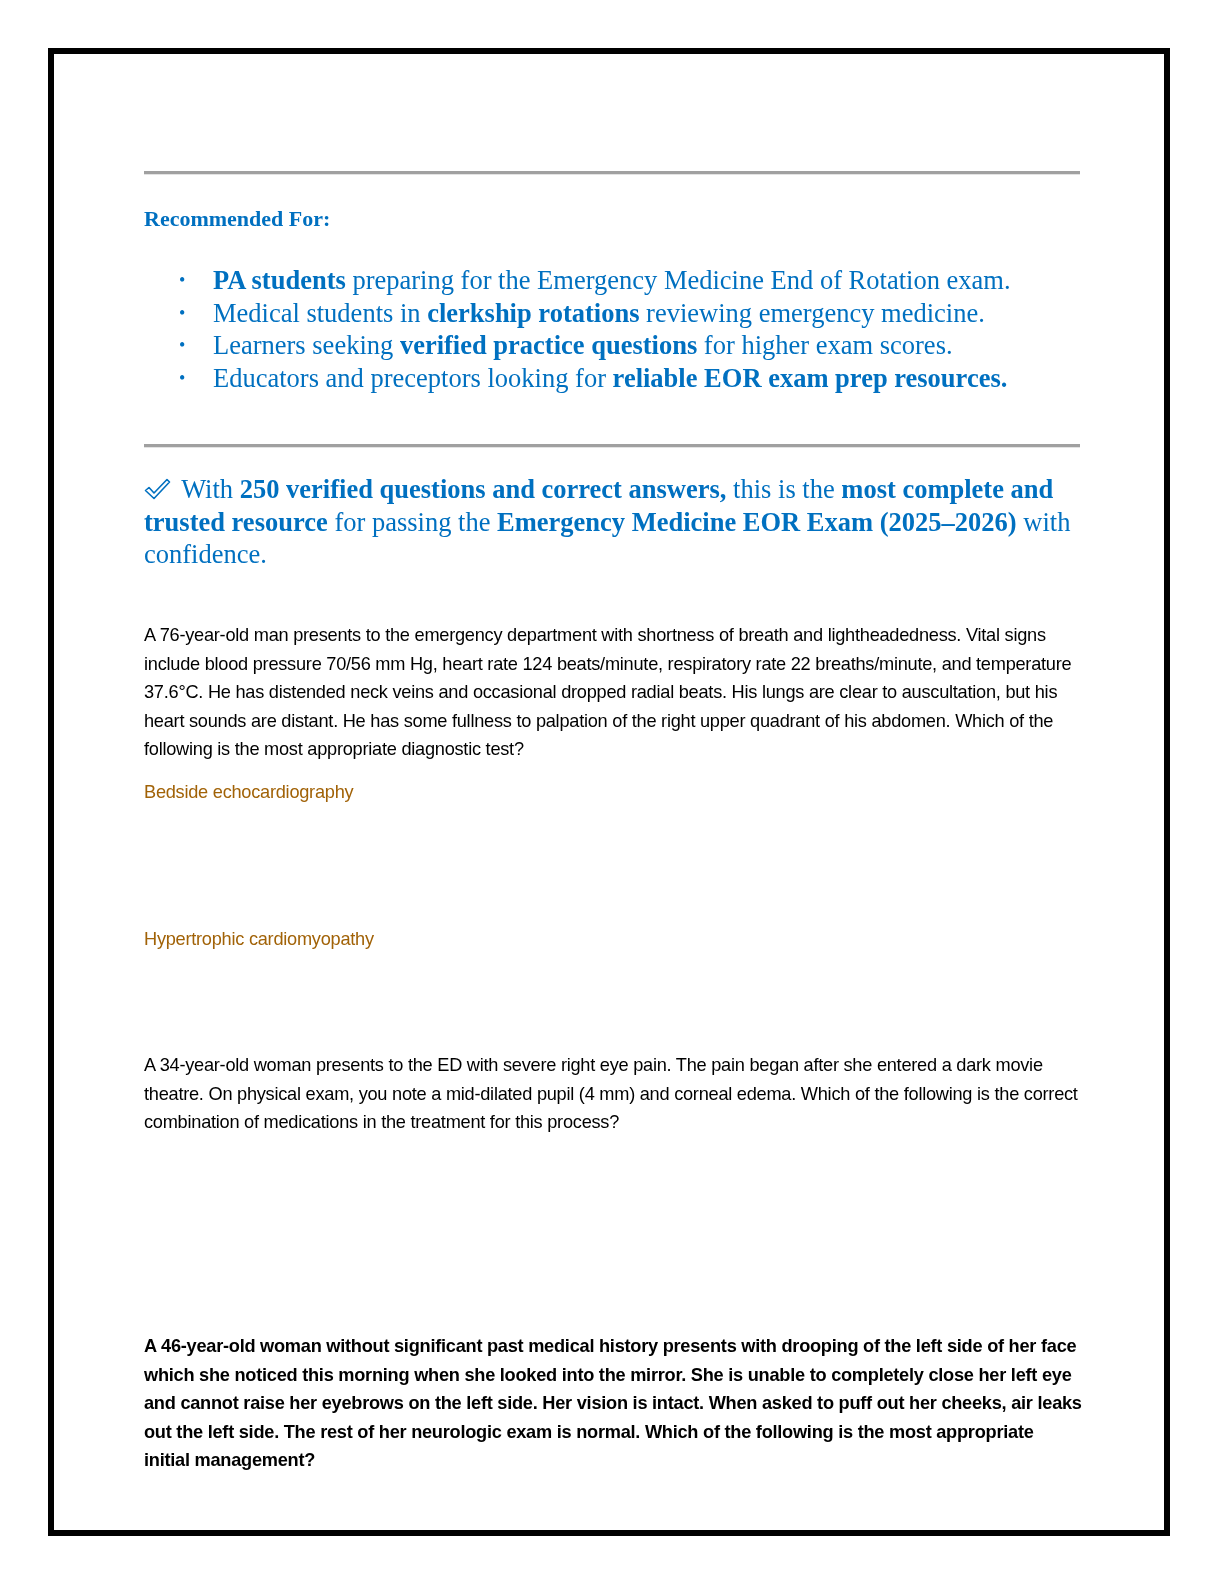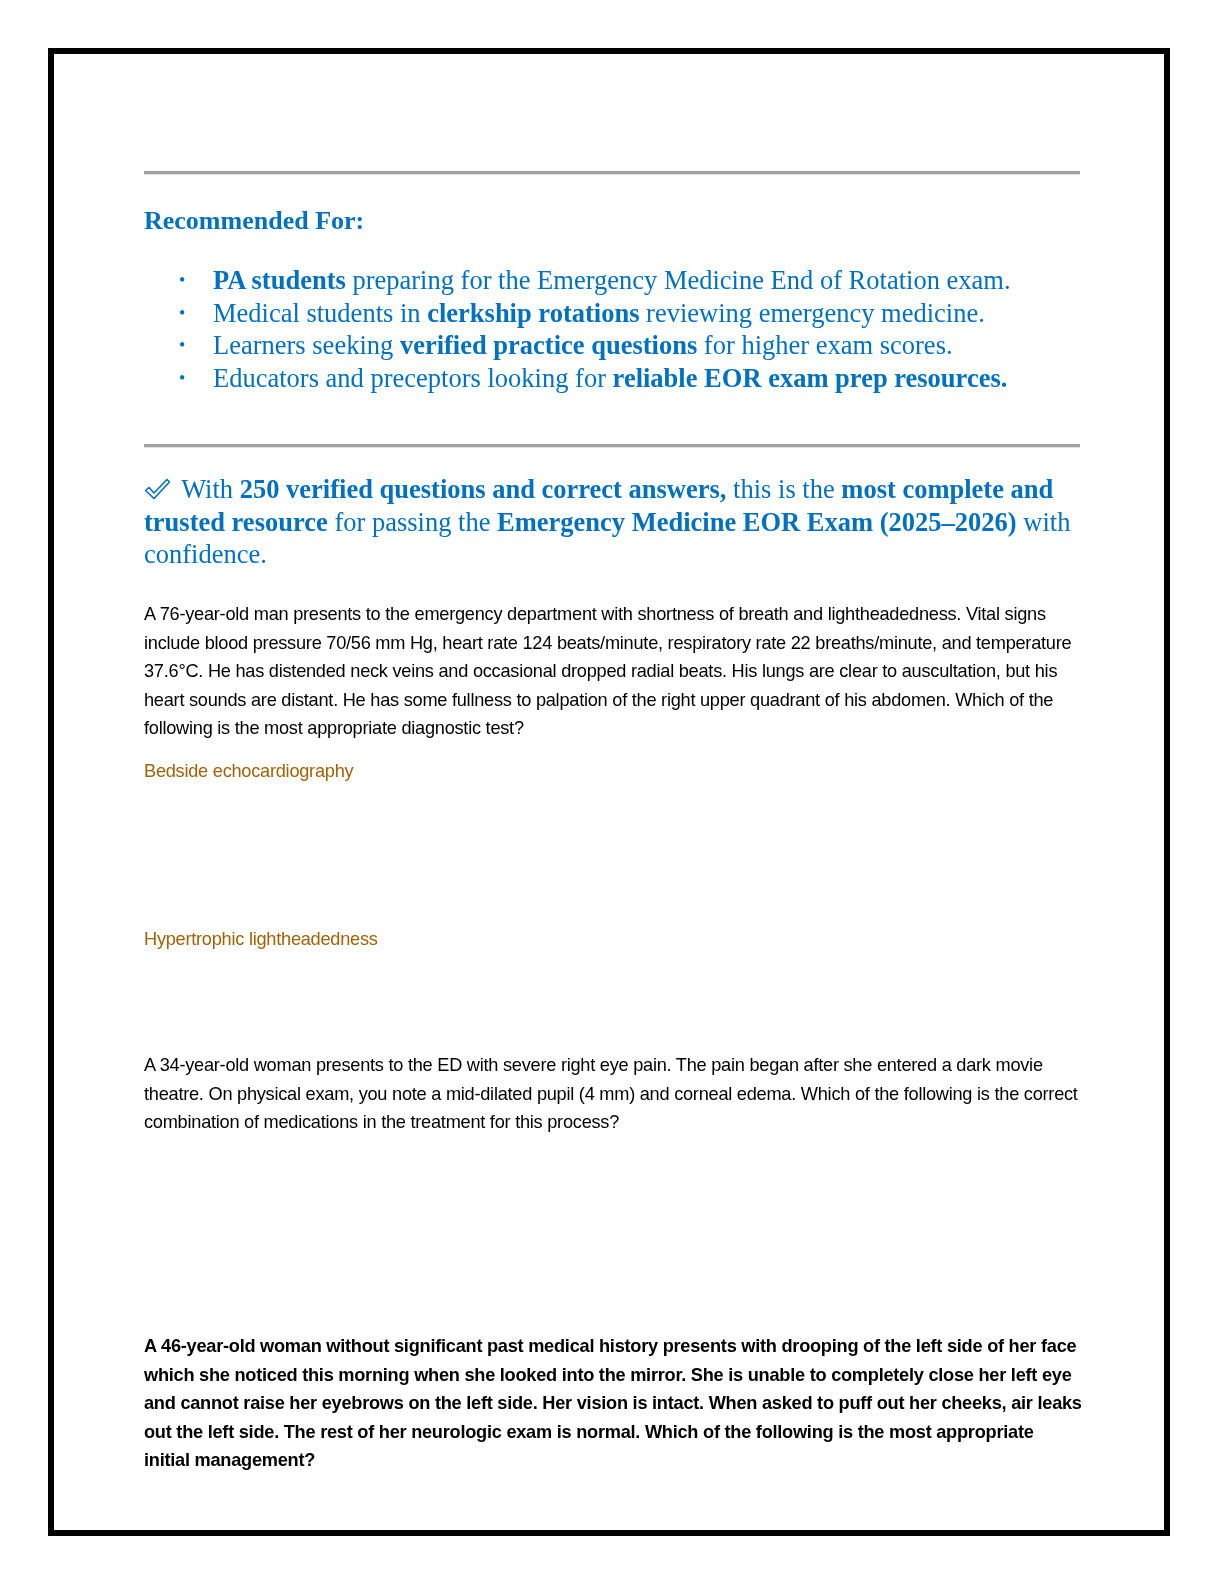--- a/index.html
+++ b/index.html
@@ -32,21 +32,21 @@
     .hr-1 { top: 171px; }
     .hr-2 { top: 444px; }
 
     .blue { color: #0070c0; }
     .serif { font-family: "Liberation Serif", "DejaVu Serif", serif; }
 
     .rec-heading {
       position: absolute;
       left: 144px;
       top: 206px;
-      font-size: 26px;
+      font-size: 22px;
       font-weight: bold;
       margin: 0;
       white-space: nowrap;
     }
     .rec-list {
       position: absolute;
       left: 144px;
       top: 264px;
       margin: 0;
       padding: 0;
@@ -89,21 +89,21 @@
       font-size: 18.2px;
       line-height: 28.6px;
       color: #000000;
       letter-spacing: -0.25px;
     }
     .q-text { margin: 0; }
     .q-answer {
       margin: 0;
       color: #a16207;
     }
-    .q1 { top: 600px; }
+    .q1 { top: 621px; }
     .q1 .q-answer { margin-top: 14px; }
     .q2 { top: 911px; }
     .q2 .q-answer { margin-top: 14px; }
     .q3 { top: 1051px; }
     .q4 { top: 1332px; font-weight: bold; }
     b { font-weight: bold; }
   </style>
 </head>
 <body>
 
@@ -135,21 +135,21 @@
         <path d="M1.5 12.5 L5 9.5 L10 15 L23 1.5 L25.5 4 L10 20.5 Z" fill="none" stroke="#0070c0" stroke-width="1.6" stroke-linejoin="round"></path>
       </svg></span><span> With </span><b>250 verified questions and correct answers,</b><span> this is the </span><b>most complete and trusted resource</b><span> for passing the </span><b>Emergency Medicine EOR Exam (2025–2026)</b><span> with confidence.</span>
 </p>
 
 <div class="q-block q1">
   <p class="q-text">A 76-year-old man presents to the emergency department with shortness of breath and lightheadedness. Vital signs include blood pressure 70/56 mm Hg, heart rate 124 beats/minute, respiratory rate 22 breaths/minute, and temperature 37.6°C. He has distended neck veins and occasional dropped radial beats. His lungs are clear to auscultation, but his heart sounds are distant. He has some fullness to palpation of the right upper quadrant of his abdomen. Which of the following is the most appropriate diagnostic test?</p>
   <p class="q-answer">Bedside echocardiography</p>
 </div>
 
 <div class="q-block q2">
-  <p class="q-answer">Hypertrophic lightheadedness</p>
+  <p class="q-answer">Hypertrophic cardiomyopathy</p>
 </div>
 
 <div class="q-block q3">
   <p class="q-text">A 34-year-old woman presents to the ED with severe right eye pain. The pain began after she entered a dark movie theatre. On physical exam, you note a mid-dilated pupil (4 mm) and corneal edema. Which of the following is the correct combination of medications in the treatment for this process?</p>
 </div>
 
 <div class="q-block q4">
   <p class="q-text">A 46-year-old woman without significant past medical history presents with drooping of the left side of her face which she noticed this morning when she looked into the mirror. She is unable to completely close her left eye and cannot raise her eyebrows on the left side. Her vision is intact. When asked to puff out her cheeks, air leaks out the left side. The rest of her neurologic exam is normal. Which of the following is the most appropriate initial management?</p>
 </div>
 

